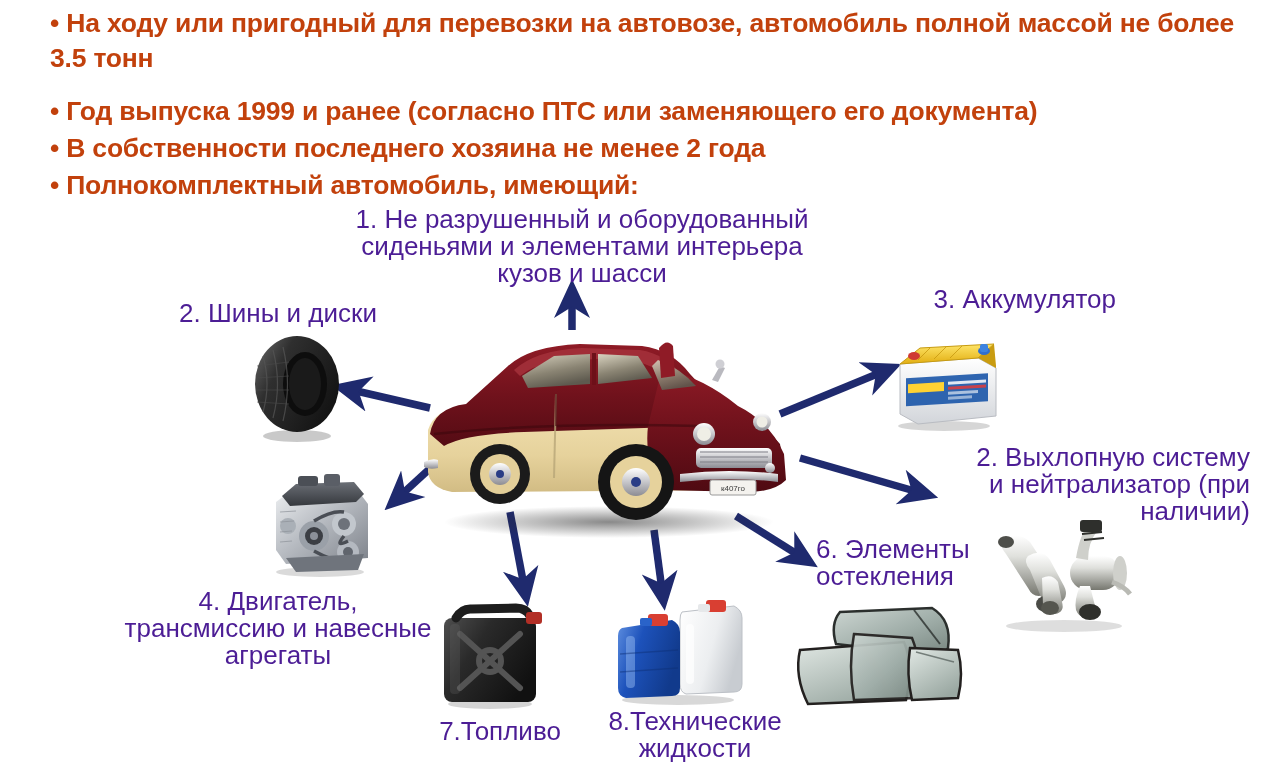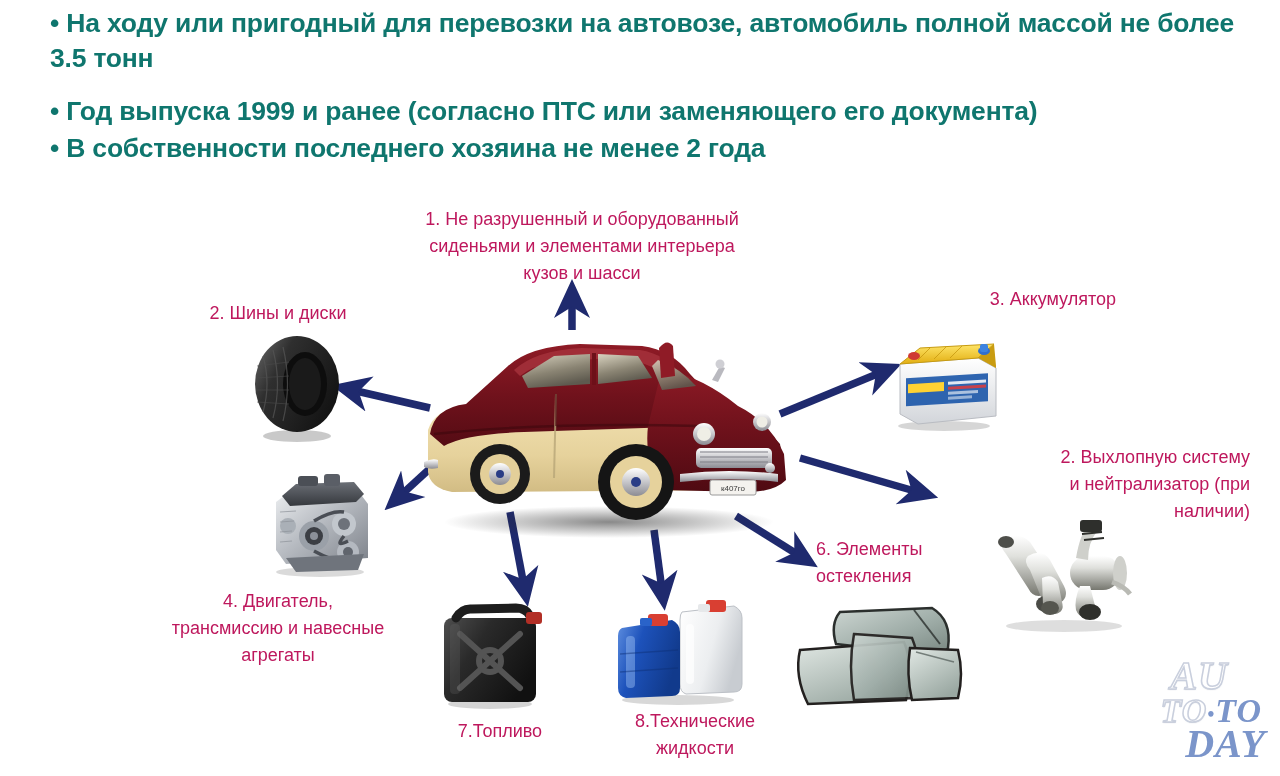--- a/index.html
+++ b/index.html
@@ -26,31 +26,31 @@
     left: 50px;
     top: 6px;
     width: 1200px;
   }
   .bullet-line {
     font-family: "Liberation Sans", sans-serif;
     font-weight: bold;
     font-size: 26.5px;
     line-height: 35px;
     letter-spacing: -0.2px;
-    color: #0f766e;
+    color: #c2410c;
     white-space: pre-wrap;
   }
 
   
   .label {
     position: absolute;
     font-family: "Liberation Sans", sans-serif;
-    font-size: 18px;
+    font-size: 26px;
     line-height: 27px;
-    color: #be185d;
+    color: #4c1d95;
     white-space: pre-line;
   }
   .lbl-center { text-align: center; }
   .lbl-right  { text-align: right; }
   .lbl-left   { text-align: left; }
 
   #label-1 { left: 352px; top: 206px; width: 460px; }
   #label-2 { left: 158px; top: 300px; width: 240px; }
   #label-3 { left: 866px; top: 286px; width: 250px; text-align: right; }
   #label-4 { left: 940px; top: 444px; width: 310px; }
@@ -128,20 +128,21 @@
 </style>
 </head>
 <body>
 
 <div id="page">
 
   <div class="bullets">
     <div class="bullet-line">• На ходу или пригодный для перевозки на автовозе, автомобиль полной массой не более 3.5 тонн</div>
     <div class="bullet-line" style="margin-top:18px;">• Год выпуска 1999 и ранее (согласно ПТС или заменяющего его документа)</div>
     <div class="bullet-line" style="margin-top:2px;">• В собственности последнего хозяина не менее 2 года</div>
+    <div class="bullet-line" style="margin-top:2px;">• Полнокомплектный автомобиль, имеющий:</div>
   </div>
 
   <svg id="arrows" viewBox="0 0 1280 776">
     <defs>
       <marker id="ah" markerWidth="5.2" markerHeight="5.2" refX="2.4" refY="2.6" orient="auto" markerUnits="strokeWidth">
         <path d="M0,0.2 L5.2,2.6 L0,5.0 L1.5,2.6 Z" fill="#1f2a6e"></path>
       </marker>
     </defs>
     <g stroke="#1f2a6e" stroke-width="7.5" fill="none" marker-end="url(#ah)" stroke-linecap="butt">
 
@@ -511,21 +512,14 @@
 агрегаты</div>
 
   <div class="label lbl-left" id="label-6">6. Элементы
 остекления</div>
 
   <div class="label lbl-center" id="label-7">7.Топливо</div>
 
   <div class="label lbl-center" id="label-8">8.Технические
 жидкости</div>
 
-  <div id="watermark">
-    <div class="wm-row wm-au">AU</div>
-    <div class="wm-row wm-mid">
-      <span class="wm-to-light">TO</span><span class="wm-dot">•</span><span class="wm-to-blue">TO</span>
-    </div>
-    <div class="wm-row wm-day">DAY</div>
-  </div>
 
 </div>
 
 </body></html>

